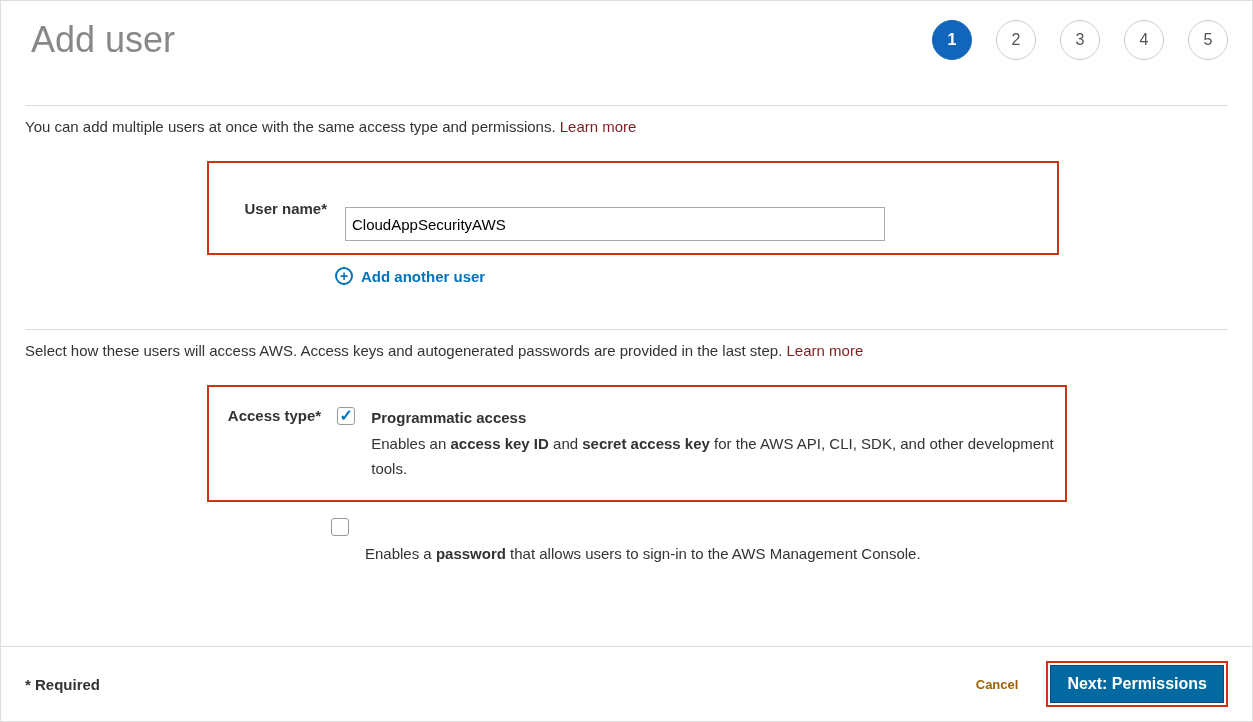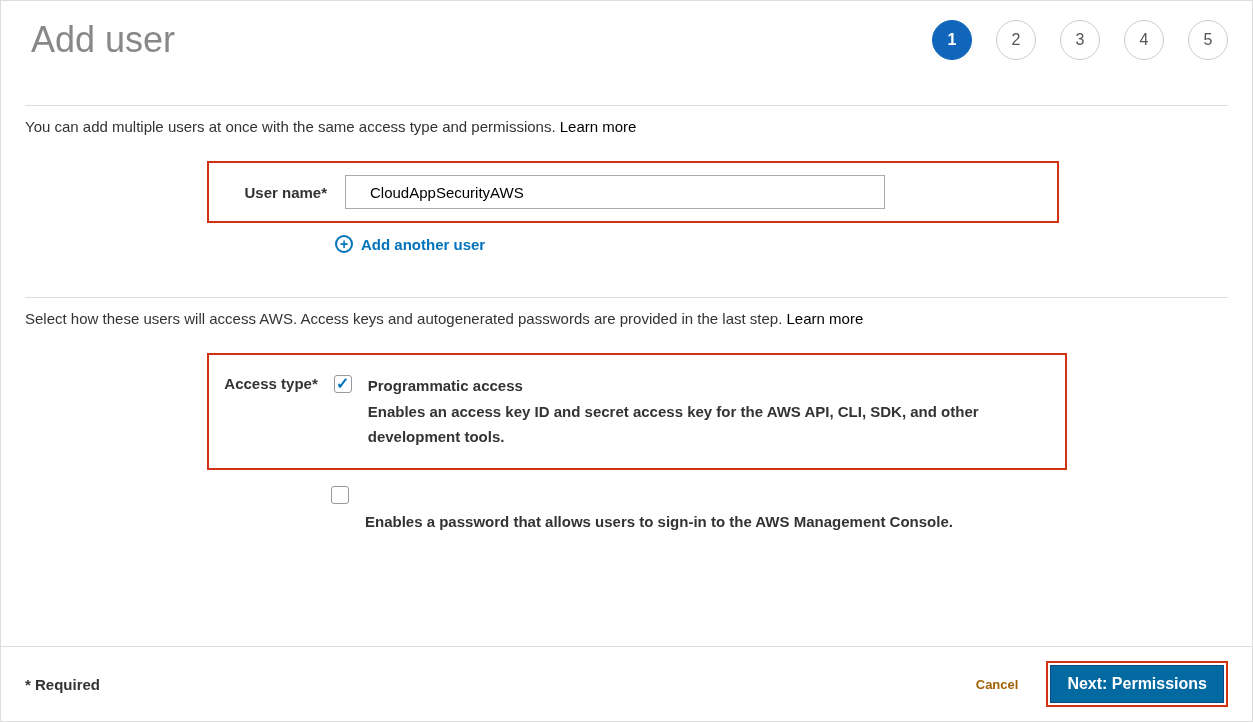--- a/index.html
+++ b/index.html
@@ -66,21 +66,21 @@
   }
   hr.divider {
     border: none;
     border-top: 1px solid #ddd;
     margin-bottom: 12px;
   }
   .section-desc {
     font-size: 15px;
     color: #333;
   }
-  a.link { color: #000000; text-decoration: none; margin-top: 20px; }
+  a.link { color: #7f1d1d; text-decoration: none; margin-top: 20px; }
 
   .highlight-box {
     border: 2px solid #d13212;
     padding: 12px 10px 12px 10px;
   }
 
   .form-row {
     display: flex;
     align-items: center;
     gap: 18px;
@@ -88,22 +88,23 @@
   .label-col {
     width: 108px;
     text-align: right;
     font-weight: bold;
     font-size: 15px;
   }
   .input-text {
     width: 540px;
     height: 34px;
     border: 1px solid #aaa;
-    padding: 0 24px;
-    font-size: 15px;
+    padding: 0 6px;
+    font-size: 15px;
+    margin-top: 32px;
   }
   .add-another {
     margin-top: 12px;
     display: flex;
     align-items: center;
     gap: 8px;
     margin-left: 128px;
     color: #0073bb;
     font-weight: bold;
     font-size: 15px;
@@ -157,21 +158,21 @@
     color: #0073bb;
     font-size: 16px;
     font-weight: bold;
     line-height: 1;
   }
   .access-text {
     font-size: 15px;
     line-height: 1.7;
   }
   .access-text .opt-title { font-weight: bold; }
-  .unbold { font-weight: bold; margin-top: 41px; }
+  .unbold { font-weight: normal; margin-top: 41px; }
 
   .footer {
     margin-top: auto;
     border-top: 1px solid #ddd;
     padding: 14px 24px;
     display: flex;
     align-items: center;
   }
   .required-note { font-weight: bold; font-size: 15px; }
   .footer-actions {

